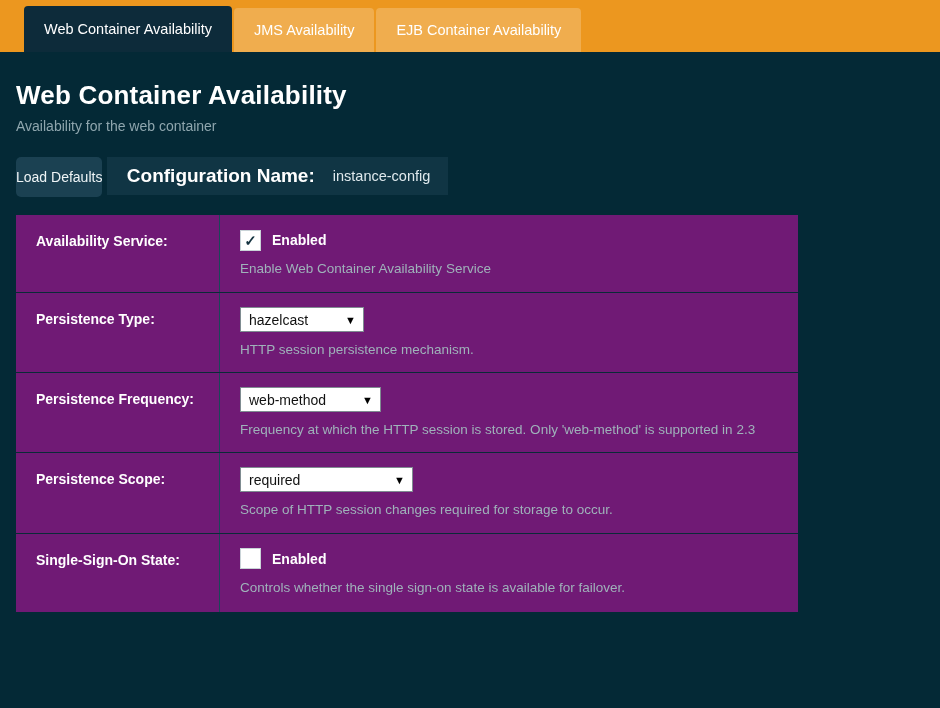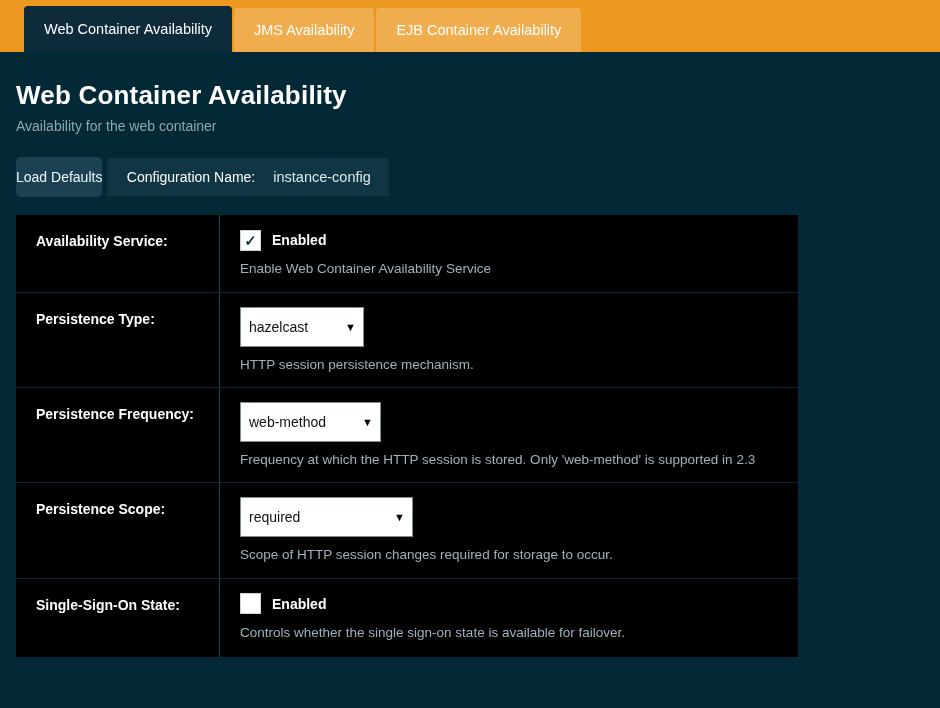--- a/index.html
+++ b/index.html
@@ -72,34 +72,34 @@
   .config-strip {
     margin-top: 22px;
     display: inline-flex;
     align-items: center;
     background: #103544;
     height: 38px;
     padding: 0 18px 0 20px;
     gap: 18px;
   }
   .config-label {
-    font-size: 14px;
-    font-weight: normal;
+    font-size: 19px;
+    font-weight: bold;
     color: #ffffff;
   }
   .config-value {
     font-size: 14.5px;
     color: #dfe9ed;
   }
 
   
   .panel {
     margin-top: 18px;
     width: 782px;
-    background: #000000;
+    background: #701a75;
   }
   .row {
     display: flex;
     align-items: stretch;
     border-bottom: 1px solid #0a2a37;
     min-height: 78px;
   }
   .row:last-child { border-bottom: none; }
   .row-label {
     width: 204px;
@@ -146,21 +146,21 @@
   .checkbox-label {
     font-size: 14px;
     font-weight: bold;
     color: #ffffff;
   }
 
   
   .select {
     background: #ffffff;
     border: 1px solid #7f8c91;
-    height: 40px;
+    height: 25px;
     display: inline-flex;
     align-items: center;
     justify-content: space-between;
     padding: 0 7px 0 8px;
     cursor: pointer;
     min-width: 110px;
   }
   .select .sel-value {
     font-size: 14px;
     color: #111111;

